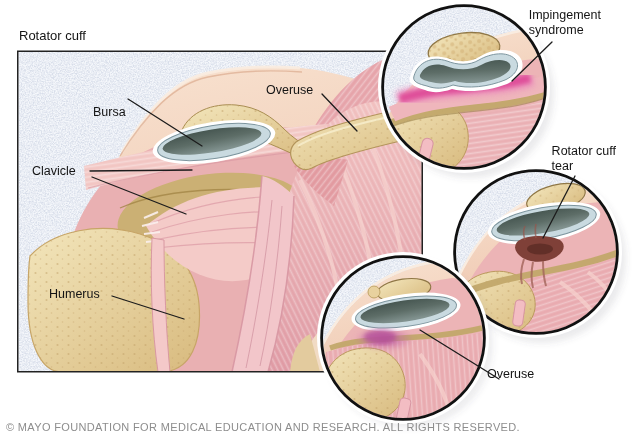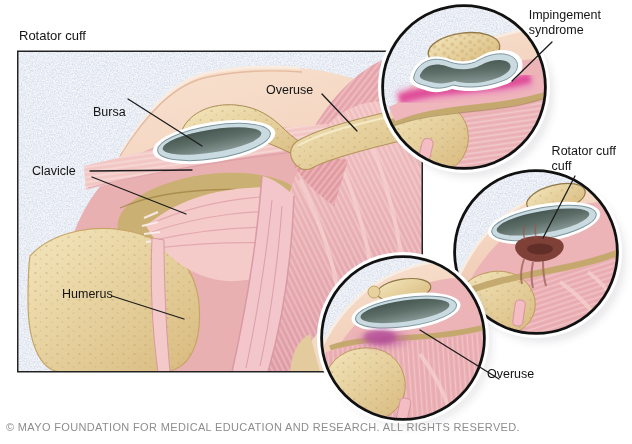--- a/index.html
+++ b/index.html
@@ -279,30 +279,30 @@
 </svg>
 
 <div class="lbl title" style="left:19px;top:29px">Rotator cuff</div>
 
 <div class="lbl" style="left:93px;top:105px">Bursa</div>
 
 <div class="lbl" style="left:266px;top:83px">Overuse</div>
 
 <div class="lbl" style="left:32px;top:164px">Clavicle</div>
 
-<div class="lbl" style="left:62px;top:287px">Humerus</div>
+<div class="lbl" style="left:49px;top:287px">Humerus</div>
 
 <div class="lbl right" style="right:31px;top:8px">
   <div>Impingement</div>
   <div>syndrome</div>
 </div>
 
 <div class="lbl right" style="right:16px;top:144px">
   <div>Rotator cuff</div>
-  <div>cuff</div>
+  <div>tear</div>
 </div>
 
 <div class="lbl center" style="left:487px;top:367px;width:80px">
   <div>Overuse</div>
 </div>
 
 <div class="footer">© MAYO FOUNDATION FOR MEDICAL EDUCATION AND RESEARCH. ALL RIGHTS RESERVED.</div>
 
 </div>
 

